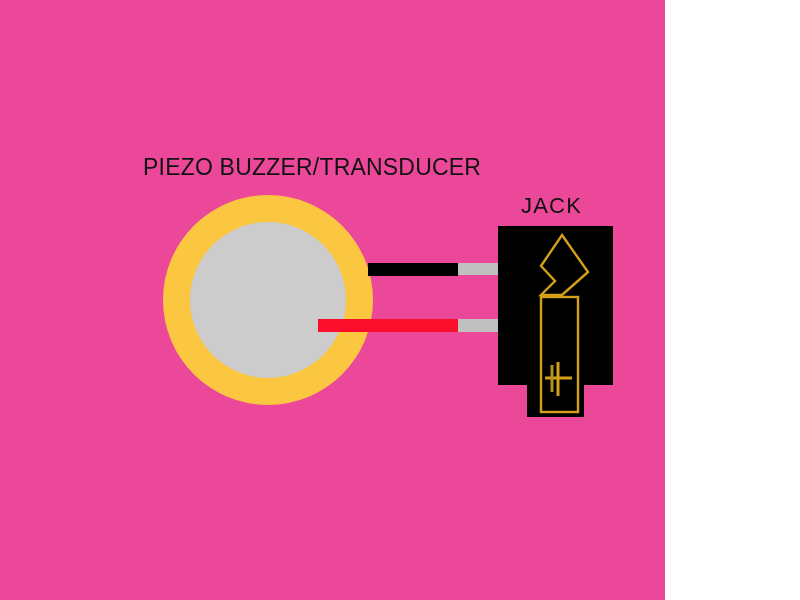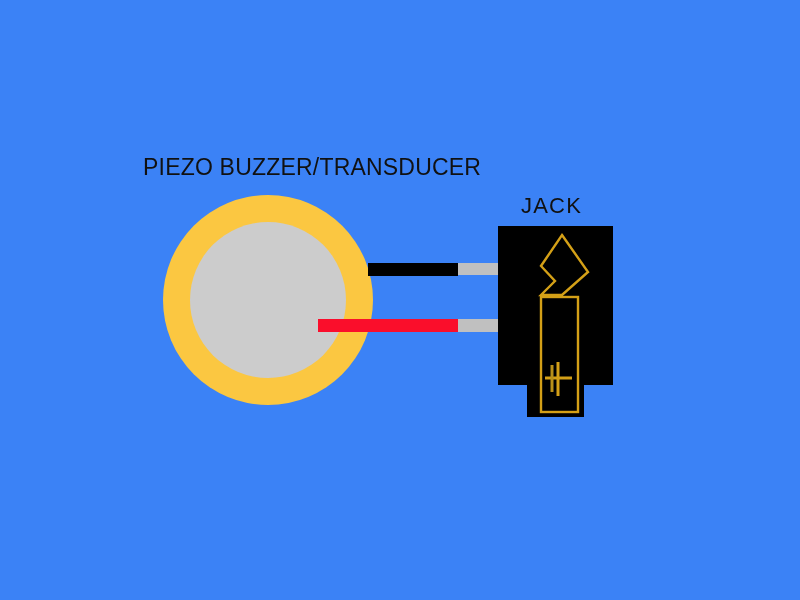--- a/index.html
+++ b/index.html
@@ -6,23 +6,23 @@
   html, body {
     margin: 0;
     padding: 0;
     background: #ffffff;
   }
   body {
     font-family: "Liberation Sans", sans-serif;
   }
   #canvas {
     position: relative;
-    width: 800px;
+    width: 665px;
     height: 600px;
-    background: #3b82f6;
+    background: #ec4899;
     overflow: hidden;
   }
   #diagram-svg {
     position: absolute;
     left: 0;
     top: 0;
     width: 800px;
     height: 600px;
     display: block;
   }

